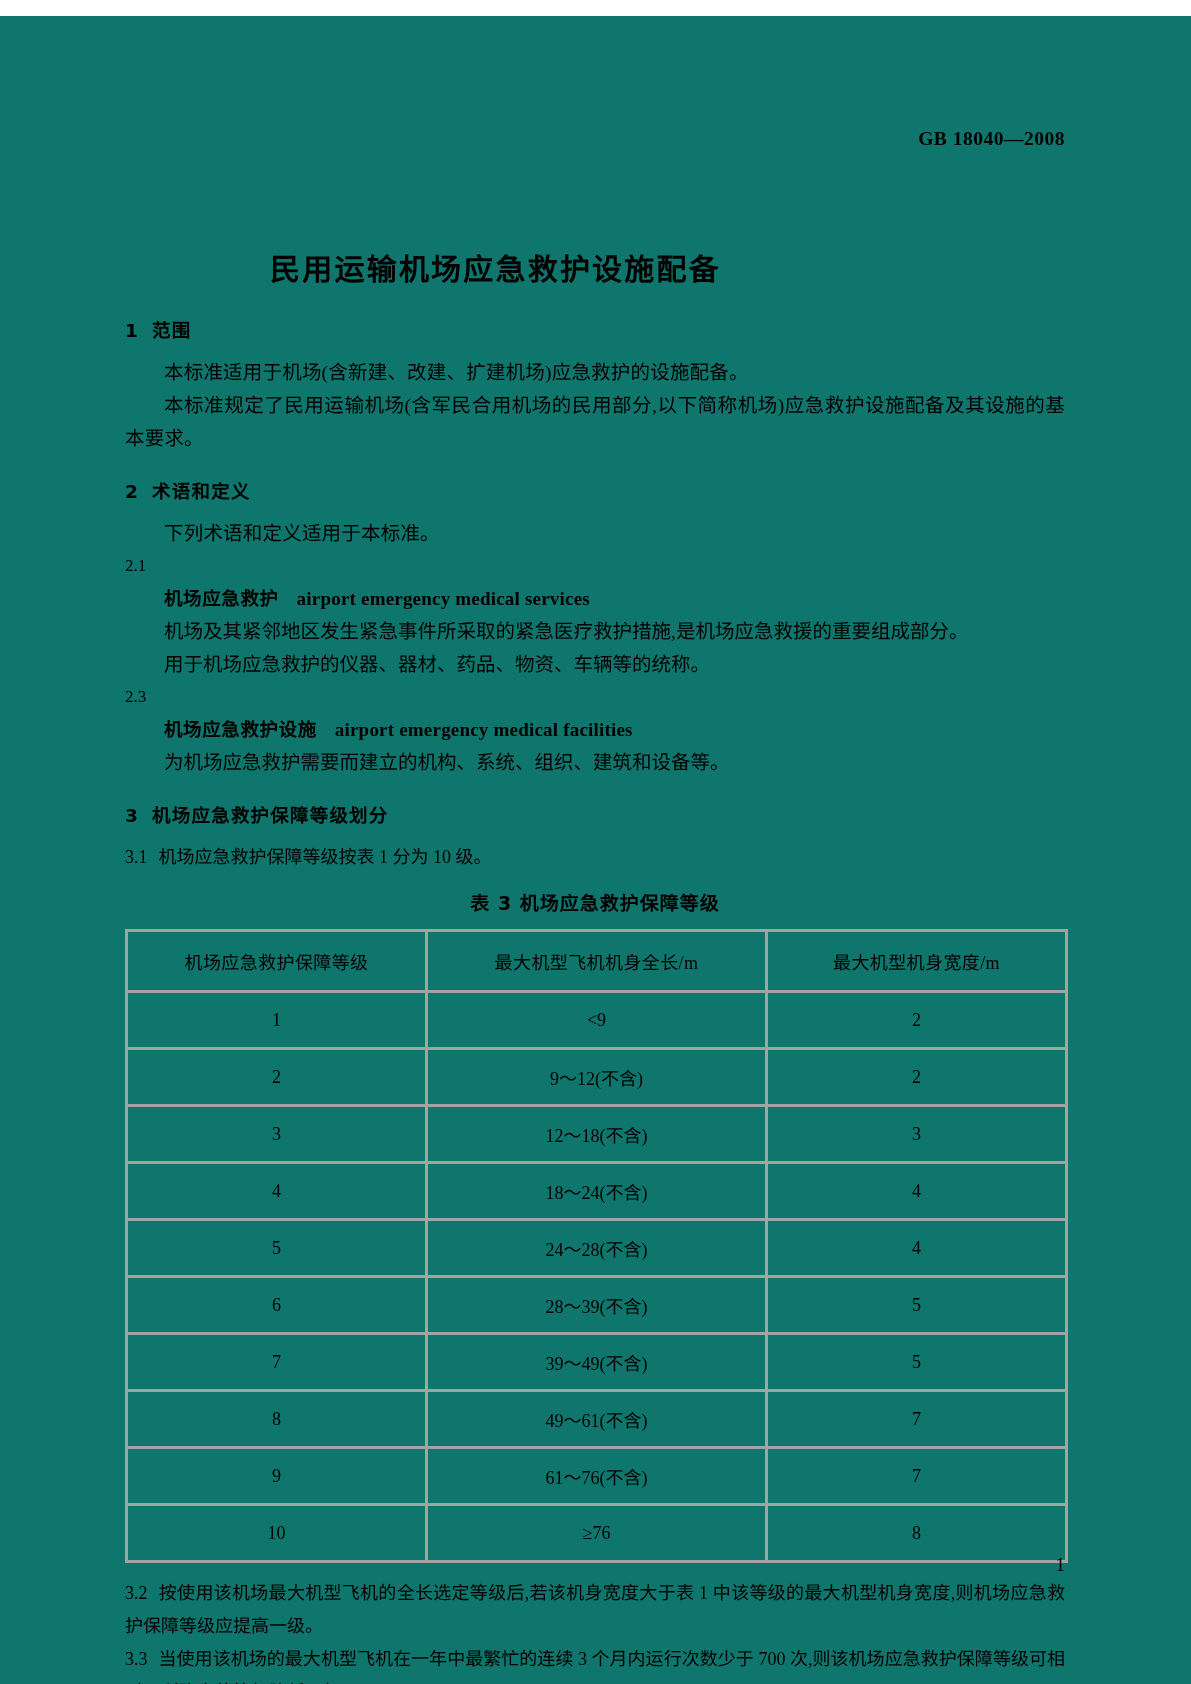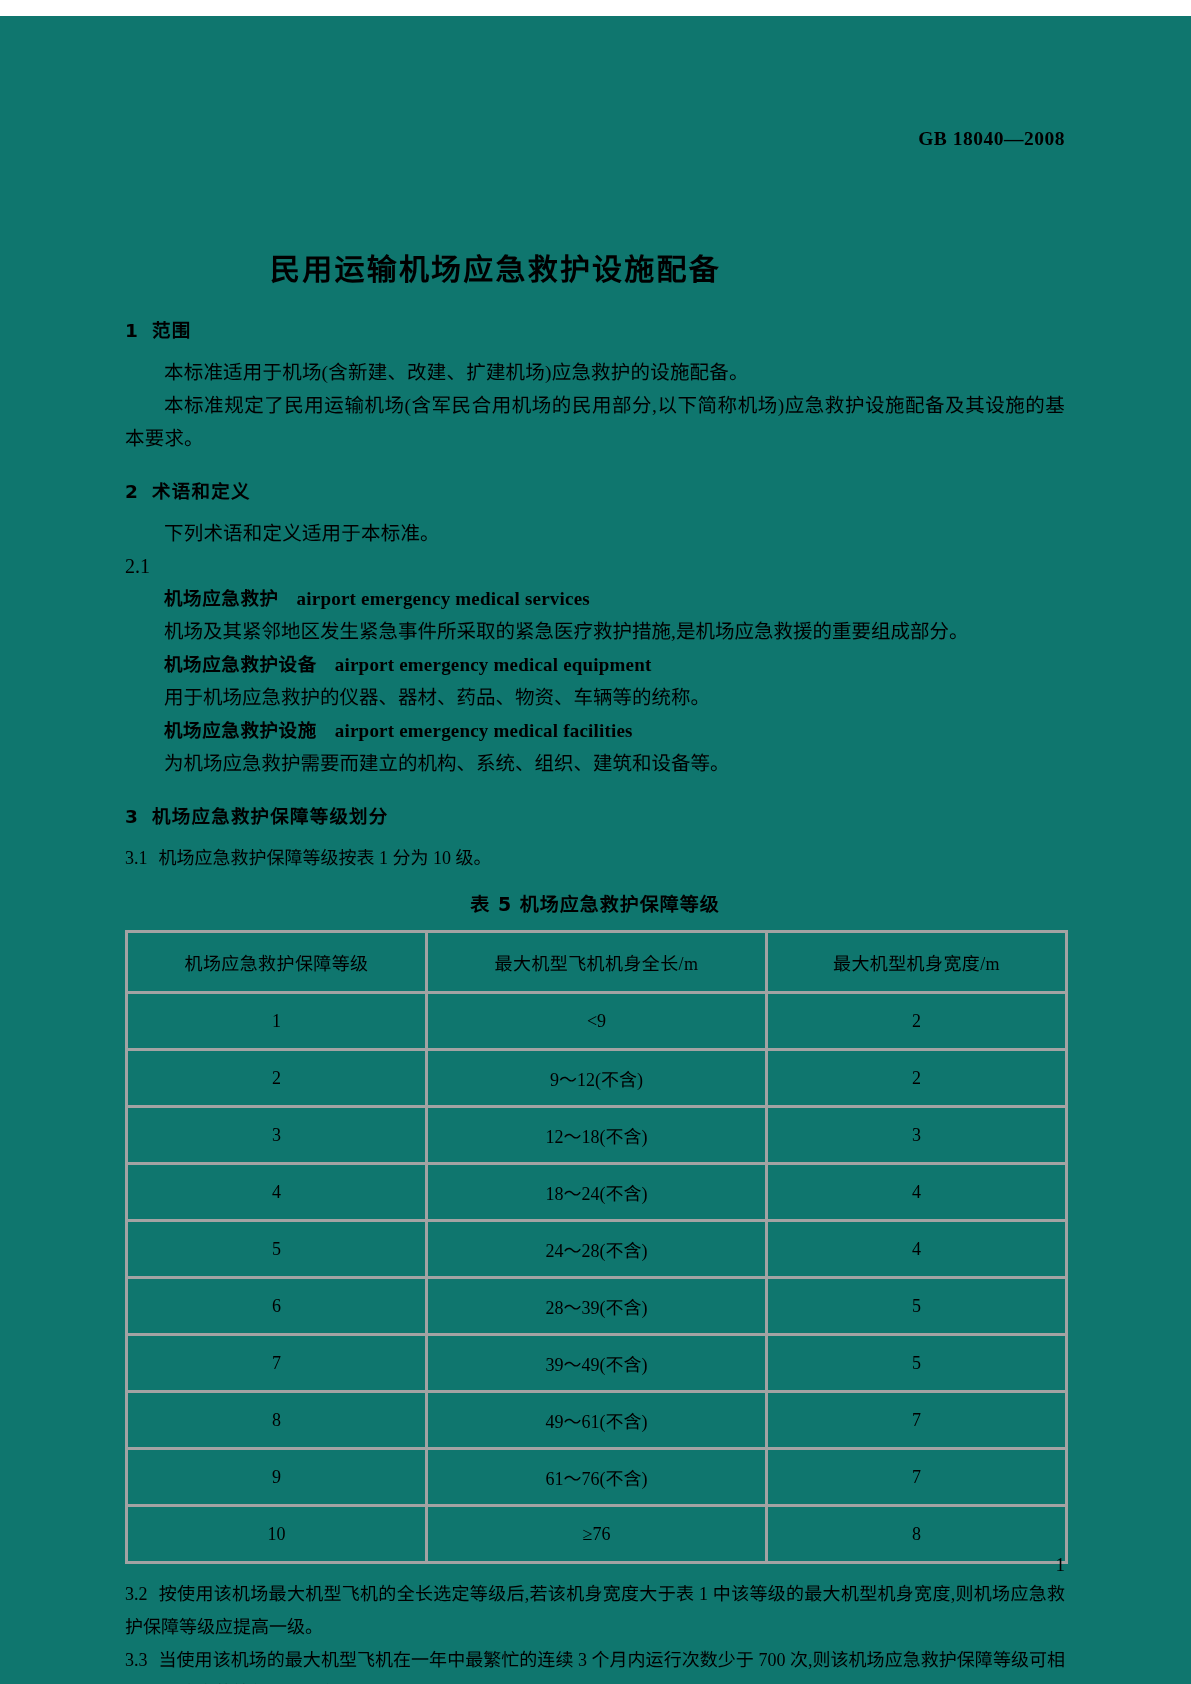--- a/index.html
+++ b/index.html
@@ -72,21 +72,21 @@
     line-height: 33px;
     margin: 0;
     padding: 0;
     text-align: justify;
     text-justify: inter-ideograph;
     letter-spacing: 0.2px;
   }
   p.indent { text-indent: 2em; }
 
   .subnum {
-    font-size: 20px;
+    font-size: 17px;
     line-height: 32px;
     margin: 0;
     font-family: "Liberation Serif", "DejaVu Serif", serif;
   }
 
   .term-line {
     font-size: 19.5px;
     line-height: 33px;
     margin: 0;
     padding-left: 2em;
@@ -211,43 +211,41 @@
     </h2>
     <div class="spacer-sm"></div>
     <p class="para indent">下列术语和定义适用于本标准。</p>
 
     <p class="subnum">2.1</p>
     <p class="term-line">
       <span class="term-cn">机场应急救护</span><span class="term-en">airport emergency medical services</span>
     </p>
     <p class="term-def">机场及其紧邻地区发生紧急事件所采取的紧急医疗救护措施,是机场应急救援的重要组成部分。</p>
 
-    <p class="term-line">
-      <span class="term-cn">机场应急救护设备</span><span class="term-en">airport emergency medical equipment</span>
-    </p>
     <p class="term-def">用于机场应急救护的仪器、器材、药品、物资、车辆等的统称。</p>
 
+    <p class="subnum">2.3</p>
     <p class="term-line">
       <span class="term-cn">机场应急救护设施</span><span class="term-en">airport emergency medical facilities</span>
     </p>
     <p class="term-def">为机场应急救护需要而建立的机构、系统、组织、建筑和设备等。</p>
 
     <div class="spacer-md"></div>
 
     <h2 class="clause">
       <span class="num">3</span><span>机场应急救护保障等级划分</span>
     </h2>
     <div class="spacer-sm"></div>
     <p class="clause-para">
       <span class="cnum">3.1</span><span>机场应急救护保障等级按表 1 分为 10 级。</span>
     </p>
 
     <div class="spacer-sm"></div>
 
-    <p class="table-caption">表 5   机场应急救护保障等级</p>
+    <p class="table-caption">表 3   机场应急救护保障等级</p>
     <div class="spacer-sm"></div>
     <table class="grade-table">
       <colgroup>
         <col class="c1">
           <col class="c2">
           <col class="c3">
       </colgroup>
       <thead>
         <tr>
           <th>机场应急救护保障等级</th>

